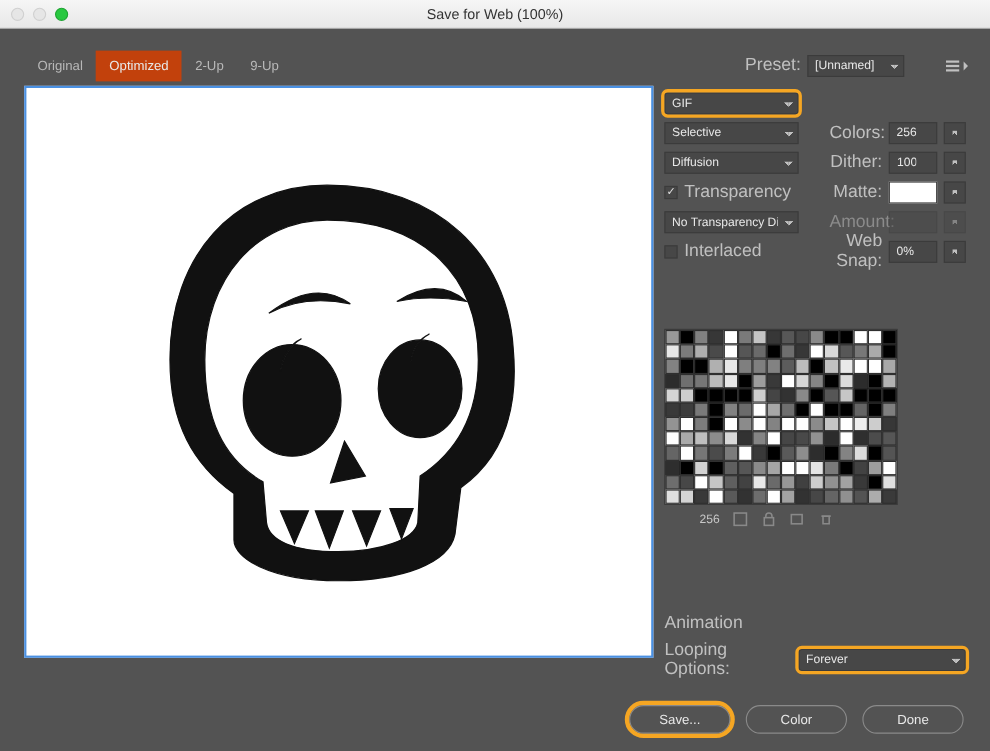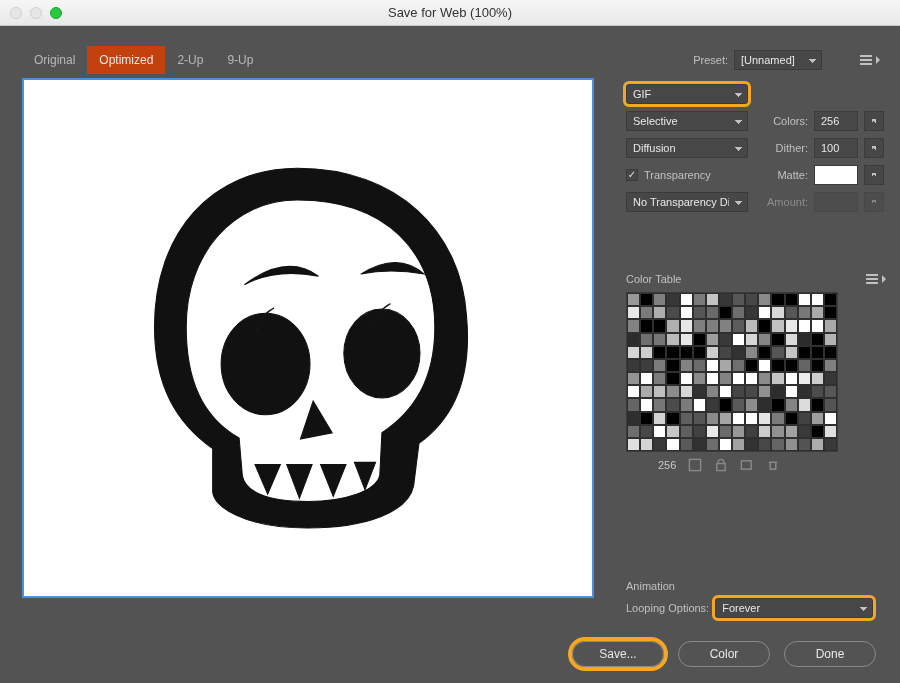--- a/index.html
+++ b/index.html
@@ -28,21 +28,21 @@
   .toprow { display:flex; justify-content:space-between; align-items:center; height:28px; }
 
   .tabs { display:flex; }
   .tab {
     height:28px; padding:0 12px; display:flex; align-items:center;
     color:#b8b8b8; font-size:12px; border-bottom:1px solid transparent; cursor:pointer;
   }
   .tab.active { background:#c2410c; color:#e8e8e8; }
 
   .preset-row { display:flex; align-items:center; gap:6px; }
-  .label { color:#c0c0c0; font-size:11px; }
+  .label { color:#c0c0c0; font-size:16px; }
   .label.dim { color:#8b8b8b; }
 
   select.dd, .dd {
     background:#474747; color:#e8e8e8; border:1px solid #3b3b3b;
     font-size:11px; height:20px; padding:0 18px 0 6px;
     -webkit-appearance:none; appearance:none; position:relative;
     background-image: linear-gradient(45deg, transparent 50%, #c0c0c0 50%),
                       linear-gradient(135deg, #c0c0c0 50%, transparent 50%);
     background-position: right 8px top 8px, right 4px top 8px;
     background-size: 4px 4px, 4px 4px;
@@ -62,21 +62,21 @@
   .flymenu::before {
     content:""; position:absolute; left:0; top:2px; width:12px; height:2px; background:#c0c0c0;
     box-shadow: 0 4px 0 #c0c0c0, 0 8px 0 #c0c0c0;
   }
   .flymenu::after {
     content:""; position:absolute; right:-2px; top:3px;
     border-left:4px solid #c0c0c0; border-top:4px solid transparent; border-bottom:4px solid transparent;
   }
 
   
-  .body { display:flex; margin-top:4px; height:540px; gap:32px;}
+  .body { display:flex; margin-top:4px; height:540px; gap:10px;}
   .left { width:572px; }
   .right { flex:1; display:flex; flex-direction:column; }
 
   .preview {
     width:572px; height:520px; background:#fff; border:2px solid #4a90e2;
     display:flex; align-items:center; justify-content:center;
   }
   .preview svg { width:82%; height:82%; }
 
   
@@ -213,28 +213,32 @@
         <div class="optrow">
           <select class="dd wide">
             <option>No Transparency Dit...</option>
           </select>
           <span class="grow"></span>
           <span class="label dim rlabel">Amount:</span>
           <input class="dd sm" disabled="" style="opacity: 0.45;">
           <span class="dd tiny" style="opacity:.45"></span>
         </div>
 
+        <div class="optrow">
+          <span class="chk"></span>
+          <span class="label">Interlaced</span>
+          <span class="grow"></span>
+          <span class="label" style="width:60px;text-align:right">Web Snap:</span>
+          <input class="dd sm" value="0%" style="">
+          <span class="dd tiny"></span>
+        </div>
 
       </div>
 
       <div class="ct-section">
-        <div class="ct-head">
-          <span class="label">Color Table</span>
-          <div class="flymenu"></div>
-        </div>
         <div class="ct-grid" id="ctgrid">
             <div style="background: rgb(152, 152, 152);"></div>
             <div style="background: rgb(0, 0, 0);"></div>
             <div style="background: rgb(128, 128, 128);"></div>
             <div style="background: rgb(55, 55, 55);"></div>
             <div style="background: rgb(255, 255, 255);"></div>
             <div style="background: rgb(122, 122, 122);"></div>
             <div style="background: rgb(196, 196, 196);"></div>
             <div style="background: rgb(55, 55, 55);"></div>
             <div style="background: rgb(87, 87, 87);"></div>

